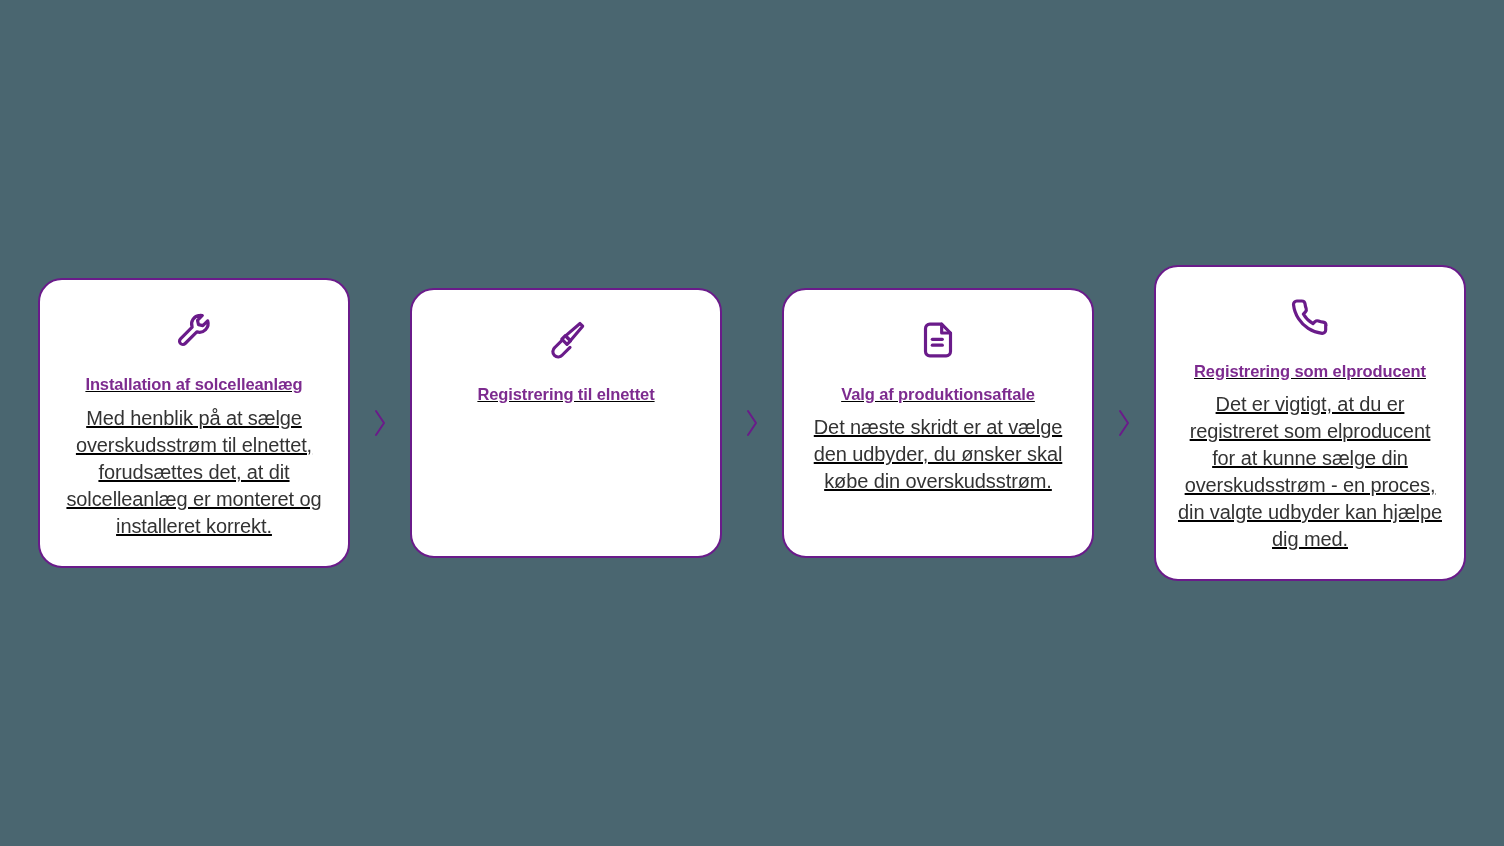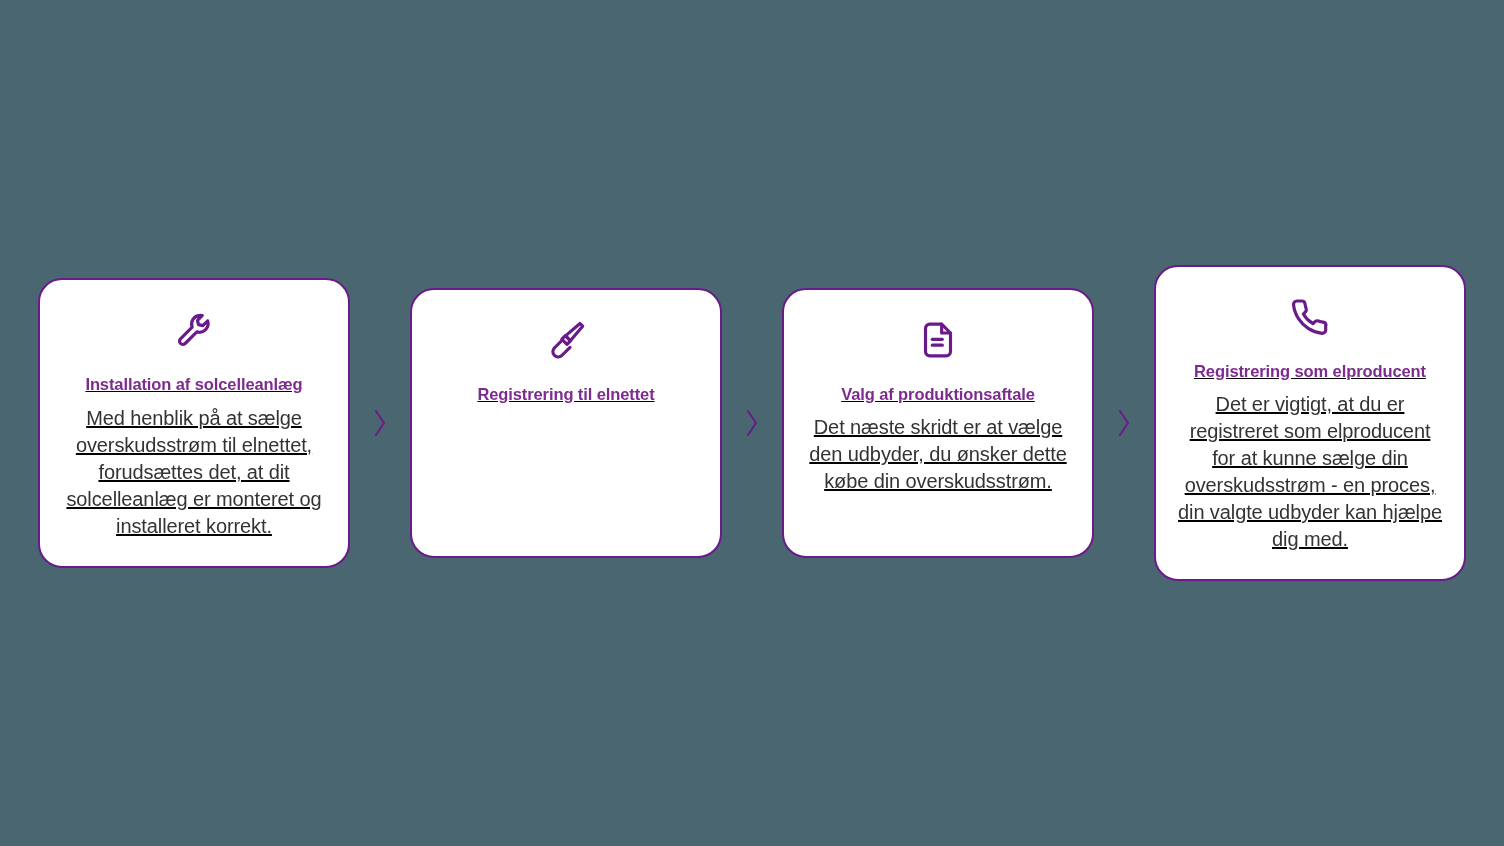--- a/index.html
+++ b/index.html
@@ -133,21 +133,21 @@
     <div class="card-icon">
       <svg viewBox="0 0 24 24" fill="none" stroke="#6a1b8a" stroke-width="1.9" stroke-linecap="round" stroke-linejoin="round">
         <path d="M14.2 2.5H7.1A2.6 2.6 0 0 0 4.5 5.1v13.8a2.6 2.6 0 0 0 2.6 2.6h9.8
                  a2.6 2.6 0 0 0 2.6-2.6V7.8z"></path>
         <polyline points="14.2,2.5 14.2,7.8 19.5,7.8"></polyline>
         <line x1="8.6" y1="11.6" x2="14.6" y2="11.6"></line>
         <line x1="8.6" y1="15.1" x2="14.6" y2="15.1"></line>
       </svg>
     </div>
     <div class="card-title">Valg af produktionsaftale</div>
-    <div class="card-body">Det næste skridt er at vælge den udbyder, du ønsker dette købe din overskudsstrøm.</div>
+    <div class="card-body">Det næste skridt er at vælge den udbyder, du ønsker skal købe din overskudsstrøm.</div>
   </div>
 
   <div class="step-chevron">
     <svg viewBox="0 0 14 30" fill="none" stroke="#6a1b8a" stroke-width="2" stroke-linecap="round" stroke-linejoin="round">
       <polyline points="3,3 11,15 3,27"></polyline>
     </svg>
   </div>
 
   <div class="step-card">
     <div class="card-icon">

